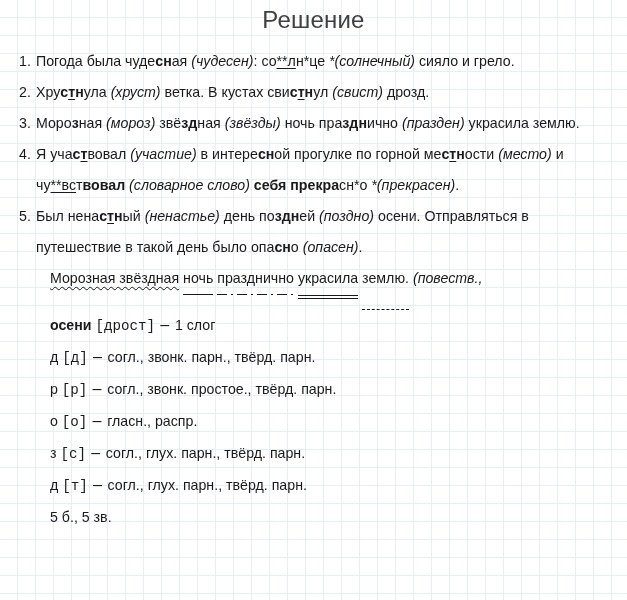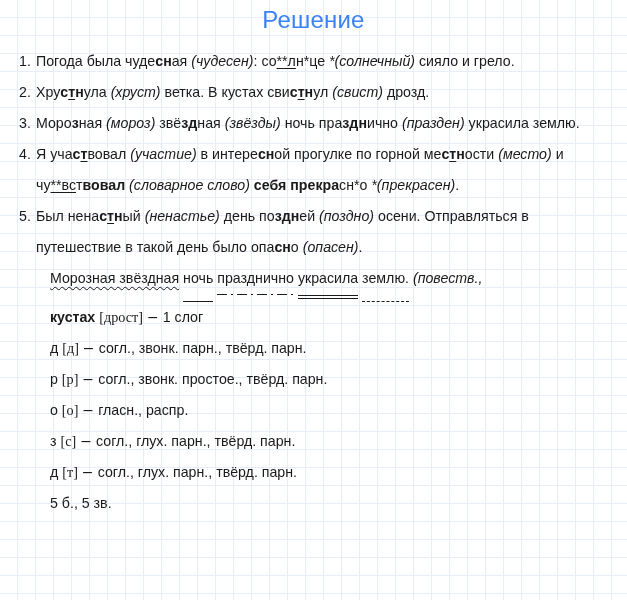--- a/index.html
+++ b/index.html
@@ -25,21 +25,21 @@
     height: 600px;
     box-sizing: border-box;
   }
   .title {
     text-align: center;
     font-size: 24px;
     font-weight: 400;
     letter-spacing: 0.2px;
     margin: 0;
     padding-top: 6px;
-    color: #3b82f6;
+    color: #404040;
   }
   .body-block {
     padding: 12px 14px 0 14px;
   }
   .item {
     display: flex;
     align-items: flex-start;
     font-size: 14.2px;
     line-height: 31px;
     margin: 0;
@@ -71,21 +71,21 @@
     font-size: 14.2px;
     line-height: 31px;
     padding-left: 36px;
     font-style: italic;
     margin: 0;
   }
   .mk { position: relative; white-space: nowrap; display: inline-block; }
   
   .mk-wave { text-decoration: underline wavy; text-decoration-thickness: 1px; text-underline-offset: 3px; }
   
-  .mk-single { border-bottom: 1.4px solid #1a1a1a; padding-bottom: 7px; }
+  .mk-single { border-bottom: 1.4px solid #1a1a1a; padding-bottom: 0; }
   
   .mk-double { border-bottom: 1.4px double #1a1a1a; padding-bottom: 1px; }
   .mk-double::after {
     content: "";
     position: absolute;
     left: 0; right: 0;
     bottom: -4px;
     border-bottom: 1.4px solid #1a1a1a;
   }
   
@@ -96,36 +96,36 @@
     left: 0; right: 0; bottom: 0;
     height: 3px;
     background-image:
       linear-gradient(to right, #1a1a1a 0 10px, transparent 10px 14px,
         #1a1a1a 14px 16px, transparent 16px 20px);
     background-size: 20px 1.4px;
     background-repeat: repeat-x;
     background-position: 0 1.4px;
   }
   
-  .mk-dash { position: relative; padding-bottom: 8px; }
+  .mk-dash { position: relative; padding-bottom: 16px; }
   .mk-dash::after {
     content: "";
     position: absolute;
     left: 0; right: 0; bottom: 0;
     border-bottom: 1.6px dashed #1a1a1a;
   }
 
   
   .phon {
     font-size: 14.2px;
     line-height: 31px;
     padding-left: 36px;
     margin: 0;
   }
-  .brk { font-family: Liberation Serif, serif; }
+  .brk { font-family: Liberation Mono, monospace; }
   .dashsym { font-family: "DejaVu Sans", sans-serif; }
 </style>
 </head>
 <body>
 
 <div class="page">
 
   <h1 class="title">Решение</h1>
 
   <div class="body-block">
@@ -151,21 +151,21 @@
           <span class="item-text"><span>Был нена</span><span class="b">с</span><span class="bu">т</span><span class="b">н</span><span>ый </span><span class="i">(ненастье)</span><span> день по</span><span class="b">з</span><span class="bu">д</span><span class="b">н</span><span>ей </span><span class="i">(поздно)</span><span> осени. Отправляться в путешествие в такой день было опа</span><span class="b">сн</span><span>о </span><span class="i">(опасен)</span><span>.</span></span>
         </div>
       </div>
 
     <p class="parse">
       <span id="parse-members"><span class="mk mk-wave">Морозная звёздная</span> <span class="mk mk-single">ночь</span> <span class="mk mk-dashdot">празднично</span> <span class="mk mk-double">украсила</span> <span class="mk mk-dash">землю.</span> </span>
       <span class="i">(повеств.,</span>
     </p>
 
     <p class="phon">
-      <span class="b">кустах</span>
+      <span class="b">осени</span>
       <span class="brk">[дрост]</span>
       <span class="dashsym">−</span>
       <span>1 слог</span>
     </p>
 
     <div id="phonetic-rows">
         <p class="phon"><span>д</span> <span class="brk">[д]</span> <span class="dashsym">−</span> <span>согл., звонк. парн., твёрд. парн.</span></p>
         <p class="phon"><span>р</span> <span class="brk">[р]</span> <span class="dashsym">−</span> <span>согл., звонк. простое., твёрд. парн.</span></p>
         <p class="phon"><span>о</span> <span class="brk">[о]</span> <span class="dashsym">−</span> <span>гласн., распр.</span></p>
         <p class="phon"><span>з</span> <span class="brk">[с]</span> <span class="dashsym">−</span> <span>согл., глух. парн., твёрд. парн.</span></p>

